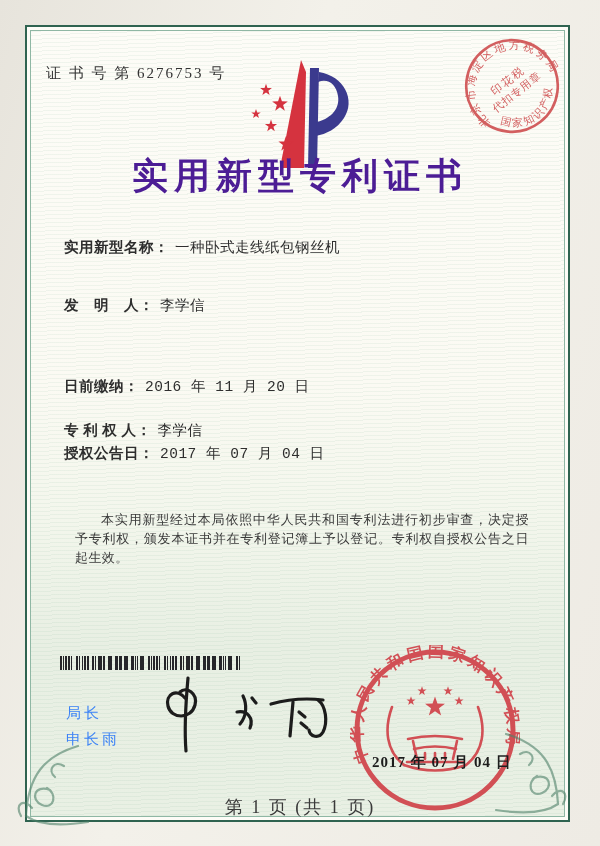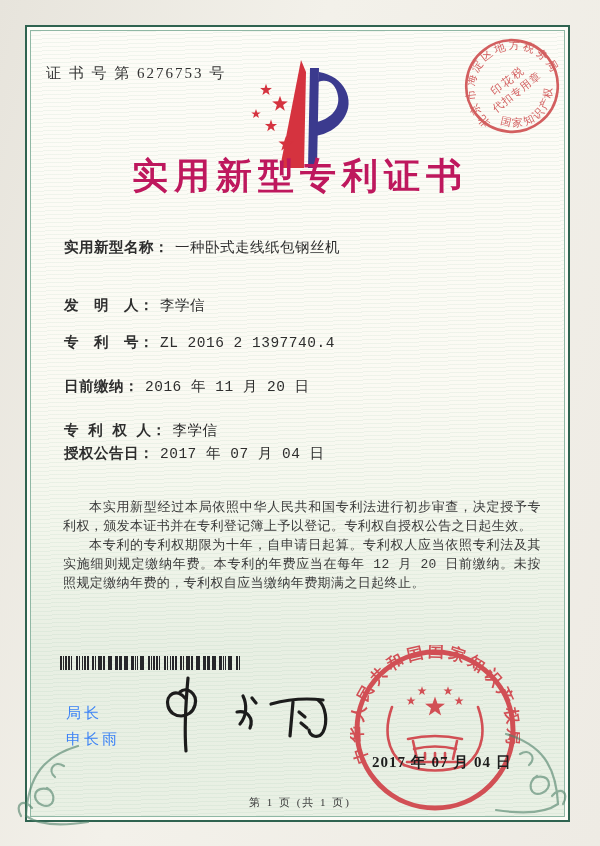--- a/index.html
+++ b/index.html
@@ -20,42 +20,42 @@
       repeating-linear-gradient(178deg, rgba(124,178,148,0.10) 0px, rgba(124,178,148,0.10) 1px, transparent 1px, transparent 4px),
       linear-gradient(180deg,#fdfcf7 0%,#fbfaf3 45%,#f3f6ec 62%,#e8efe3 78%,#e9f0e4 100%);
     box-shadow:inset 0 0 0 3px #fdfcf7, inset 0 0 0 4px #8fb7a4;
   }
   .abs{position:absolute;}
   .cert-number{
     left:46px;top:64px;font-size:15px;letter-spacing:2px;color:#333;
   }
   .title{
     left:0;right:0;top:152px;text-align:center;
-    font-size:36px;font-weight:600;letter-spacing:6px;color:#be185d;
+    font-size:36px;font-weight:600;letter-spacing:6px;color:#4c1d95;
   }
   .field-row{left:64px;font-size:14.5px;color:#2e2e2e;letter-spacing:0.5px;white-space:nowrap;}
-  .field-label{font-weight:600;font-family:Liberation Mono, monospace;}
+  .field-label{font-weight:600;}
   .field-value{margin-left:6px;font-family:Liberation Mono, monospace;}
   .body-text{
     left:63px;top:498px;width:478px;
     font-size:13px;line-height:19px;letter-spacing:0.4px;color:#3a3a3a;
     text-align:justify;
   }
-  .body-text p{margin:0;text-indent:2em;font-family:Liberation Mono, monospace;}
+  .body-text p{margin:12px;text-indent:2em;}
   .barcode{
     left:60px;top:656px;width:180px;height:14px;
     background:
       repeating-linear-gradient(90deg,#26262a 0 2px,transparent 2px 3px,#26262a 3px 4px,transparent 4px 8px),
       repeating-linear-gradient(90deg,#26262a 0 1px,transparent 1px 5px,#26262a 5px 7px,transparent 7px 11px);
   }
   .signer{left:66px;top:700px;font-size:15px;line-height:26px;letter-spacing:3px;color:#3b82f6;}
   .signature{left:155px;top:672px;}
   .seal{left:350px;top:645px;opacity:0.88;}
   .issue-date{left:372px;top:753px;font-size:15px;font-weight:600;letter-spacing:1px;color:#1d1d1d;z-index:5;}
-  .footer{left:180px;top:795px;width:240px;text-align:center;font-size:11px;letter-spacing:2px;color:#3a3a3a;}
+  .footer{left:180px;top:795px;width:240px;text-align:center;font-size:18px;letter-spacing:2px;color:#3a3a3a;}
   .tax-stamp{left:452px;top:26px;transform:rotate(-38deg);opacity:0.85;}
   .logo{left:240px;top:56px;}
   .flourish-left{left:6px;top:742px;opacity:0.6;}
   .flourish-right{left:492px;top:730px;opacity:0.6;transform:scaleX(-1);}
   svg{display:block;}
 </style>
 </head>
 <body>
 
 <div class="page">
@@ -97,36 +97,32 @@
   </svg>
 
   <div class="abs title">实用新型专利证书</div>
 
   <div class="abs field-row" style="top:238px">
     <span class="field-label">实用新型名称：</span><span class="field-value">一种卧式走线纸包钢丝机</span>
   </div>
   <div class="abs field-row" style="top:296px">
     <span class="field-label">发　明　人：</span><span class="field-value">李学信</span>
   </div>
-  <div class="abs field-row" style="top:333px">
-    <span class="field-label">专　利　号：</span><span class="field-value">ZL 2016 2 1397740.4</span>
-  </div>
   <div class="abs field-row" style="top:377px">
     <span class="field-label">日前缴纳：</span><span class="field-value">2016 年 11 月 20 日</span>
   </div>
   <div class="abs field-row" style="top:421px">
     <span class="field-label">专 利 权 人：</span><span class="field-value">李学信</span>
   </div>
   <div class="abs field-row" style="top:444px">
     <span class="field-label">授权公告日：</span><span class="field-value">2017 年 07 月 04 日</span>
   </div>
 
   <div class="abs body-text">
     <p>本实用新型经过本局依照中华人民共和国专利法进行初步审查，决定授予专利权，颁发本证书并在专利登记簿上予以登记。专利权自授权公告之日起生效。</p>
-    <p>本专利的专利权期限为十年，自申请日起算。专利权人应当依照专利法及其实施细则规定缴纳年费。本专利的年费应当在每年 12 月 20 日前缴纳。未按照规定缴纳年费的，专利权自应当缴纳年费期满之日起终止。</p>
   </div>
 
   <div class="abs barcode"></div>
 
   <div class="abs signer">
     <div>局长</div>
     <div>申长雨</div>
   </div>
 
   <svg class="abs signature" width="190" height="85" viewBox="0 0 190 85">

